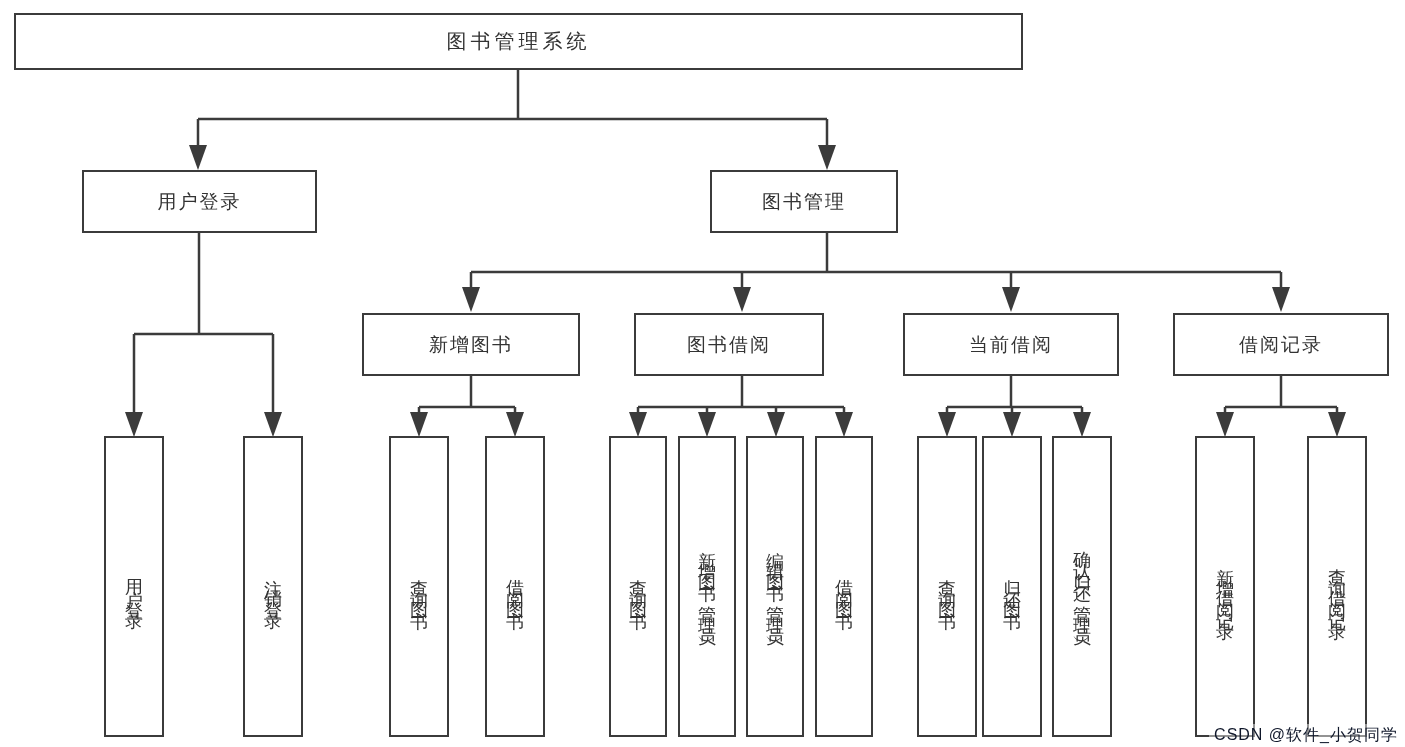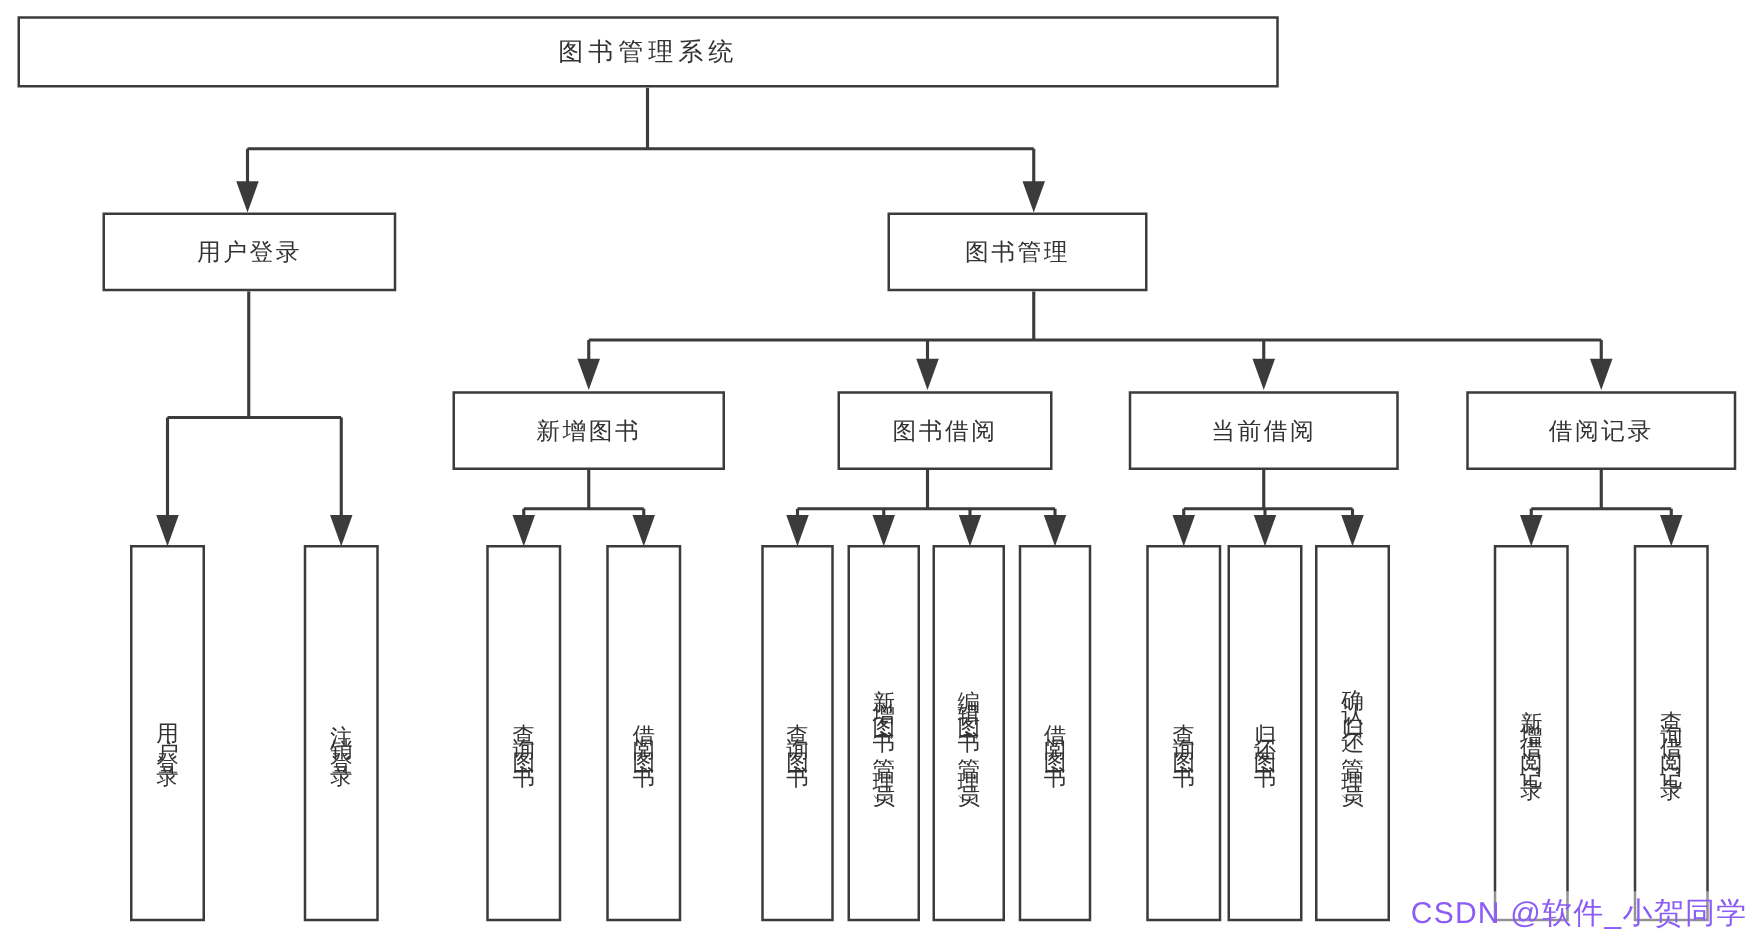--- a/index.html
+++ b/index.html
@@ -19,21 +19,21 @@
   .leaf{
     position:absolute;top:436px;height:301px;box-sizing:border-box;background:#ffffff;
     border:2.5px solid #3b3b3b;display:flex;align-items:center;justify-content:center;
   }
   .leaf span{
     writing-mode:vertical-rl;text-orientation:mixed;
     color:#333333;font-size:18px;letter-spacing:11px;line-height:1;
   }
   .watermark{
     position:absolute;right:2px;bottom:0;z-index:5;
-    color:#8b5cf6;font-size:24px;letter-spacing:1px;
+    color:#0f172a;font-size:16px;letter-spacing:1px;
     background:rgba(255,255,255,0.45);padding:1px 5px;border-radius:3px;
     white-space:nowrap;
   }
 </style>
 </head>
 <body>
 
 <div class="canvas">
 
   <svg class="wires" viewBox="0 0 1405 747" xmlns="http://www.w3.org/2000/svg">
@@ -112,28 +112,28 @@
     </g>
   </svg>
 
   <div class="hbox root" style="left:14px;top:13px;width:1009px;height:57px">
     <span>图书管理系统</span>
   </div>
 
   <div class="hbox" style="left:82px;top:170px;width:235px;height:63px">
     <span>用户登录</span>
   </div>
-  <div class="hbox" style="left:710px;top:170px;width:208px;height:63px">
+  <div class="hbox" style="left:710px;top:170px;width:188px;height:63px">
     <span>图书管理</span>
   </div>
 
   <div class="hbox" style="left:362px;top:313px;width:218px;height:63px">
     <span>新增图书</span>
   </div>
-  <div class="hbox" style="left:670px;top:313px;width:172px;height:63px">
+  <div class="hbox" style="left:634px;top:313px;width:190px;height:63px">
     <span>图书借阅</span>
   </div>
   <div class="hbox" style="left:1173px;top:313px;width:216px;height:63px">
     <span>借阅记录</span>
   </div>
   <div class="hbox" style="left:903px;top:313px;width:216px;height:63px">
     <span>当前借阅</span>
   </div>
 
   <div class="leaf" style="left:104px;width:60px">

